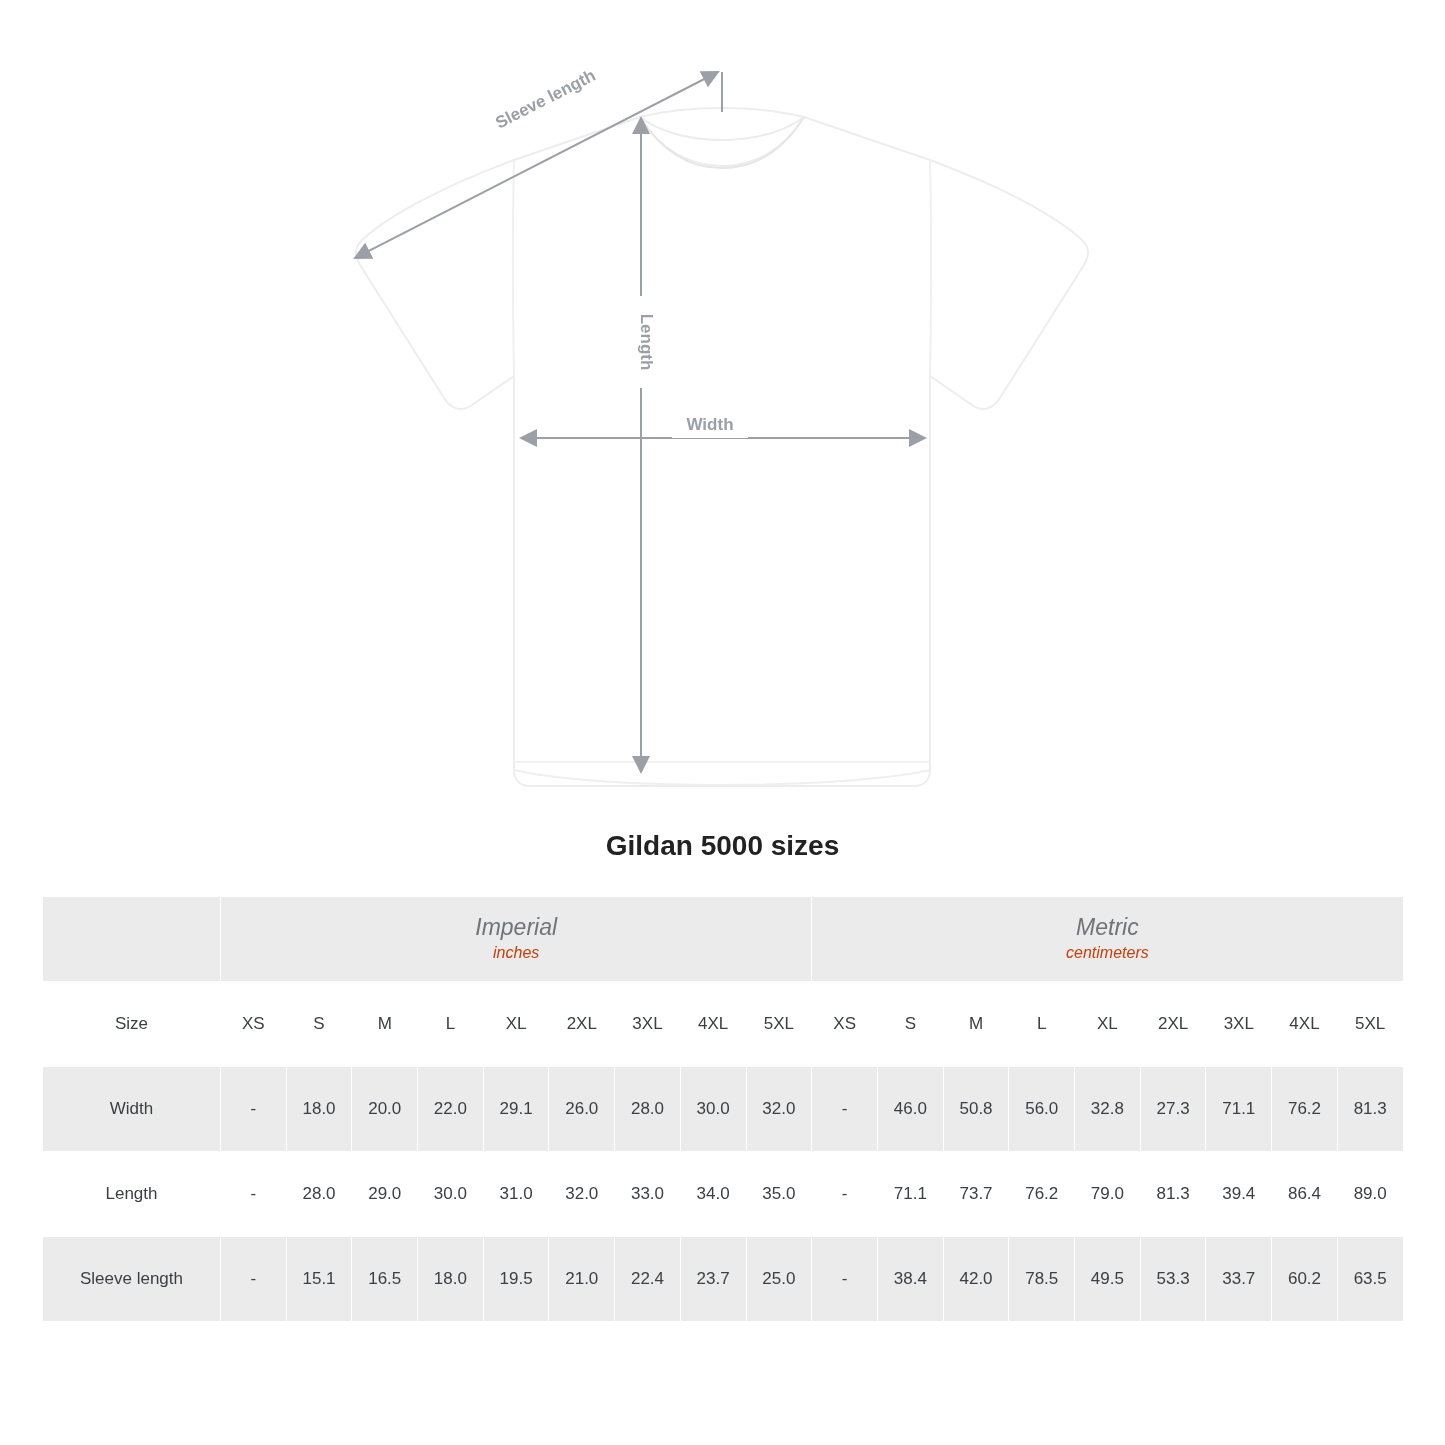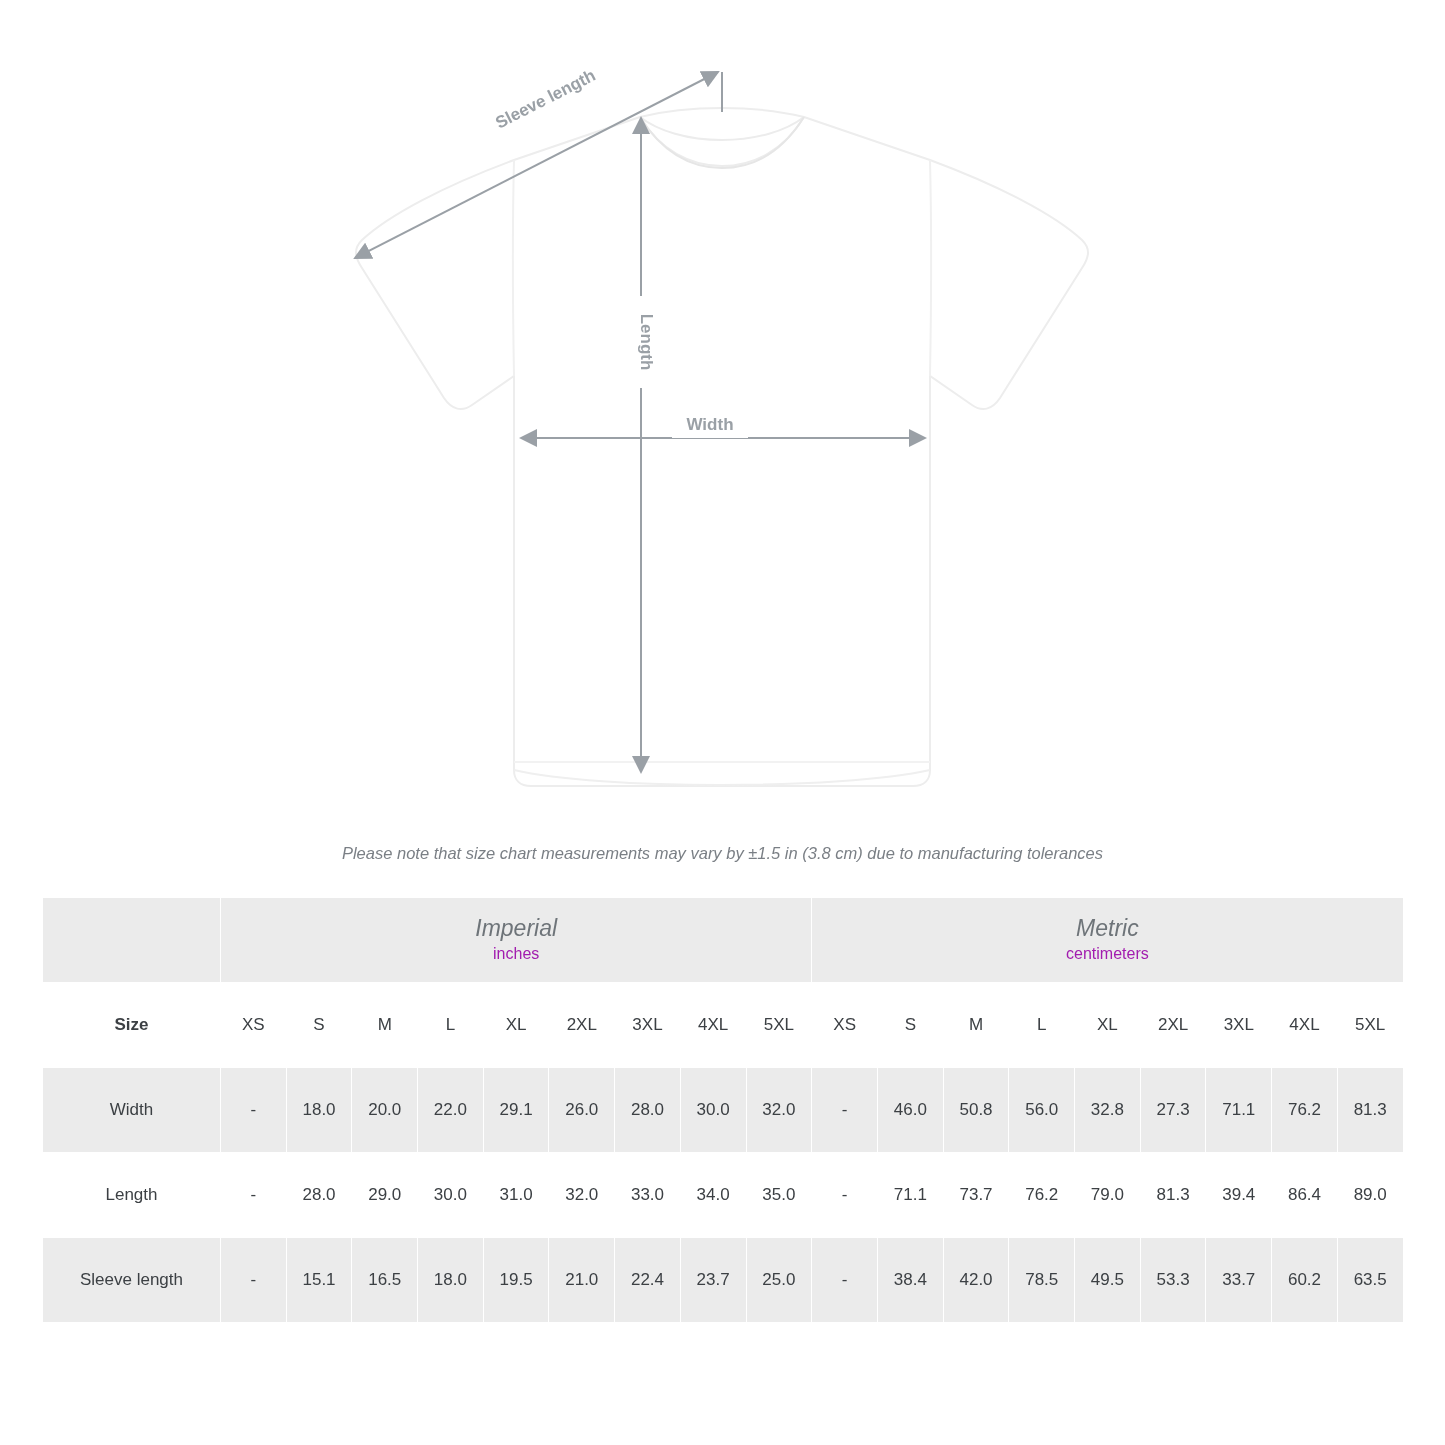--- a/index.html
+++ b/index.html
@@ -75,31 +75,32 @@
   }
   .unit-name {
     font-size: 23px;
     font-style: italic;
     font-weight: normal;
     color: #6e7479;
     line-height: 1.25;
   }
   .unit-sub {
     font-size: 16px;
-    color: #a21caf;
+    font-style: italic;
+    color: #c2410c;
     line-height: 1.4;
   }
 
   .row-sizes td {
     background: #ffffff;
     font-weight: bold;
     font-size: 17px;
     color: #3c4044;
   }
-  .row-sizes td.rowlabel { font-weight: bold; }
+  .row-sizes td.rowlabel { font-weight: normal; }
 
   .row-shaded td { background: #ebebeb; }
   .row-plain td { background: #ffffff; }
 
   td.rowlabel {
     font-weight: bold;
     font-size: 17px;
     color: #34383c;
   }
 </style>
@@ -166,21 +167,21 @@
       <text x="641" y="342" transform="rotate(90 641 342)" text-anchor="middle" font-family="Liberation Sans, sans-serif" font-size="17" font-weight="bold" fill="#9aa0a6">Length</text>
 
       <g stroke="#9aa0a6" stroke-width="2" fill="none">
         <line x1="521" y1="438" x2="925" y2="438" marker-start="url(#arrTail)" marker-end="url(#arrHead)"></line>
       </g>
       <rect x="672" y="412" width="76" height="26" fill="#ffffff"></rect>
       <text x="710" y="430" text-anchor="middle" font-family="Liberation Sans, sans-serif" font-size="17" font-weight="bold" fill="#9aa0a6">Width</text>
     </svg>
   </div>
 
-  <p class="chart-note">Please note that size chart measurements may vary by ±1.5 in (3.8 cm) due to manufacturing tolerances</p>
+  <h1 class="chart-title">Gildan 5000 sizes</h1>
 
   <div class="table-wrap">
     <table class="size-table">
       <colgroup>
         <col class="col-label">
         <col class="col-val">
           <col class="col-val">
           <col class="col-val">
           <col class="col-val">
           <col class="col-val">

